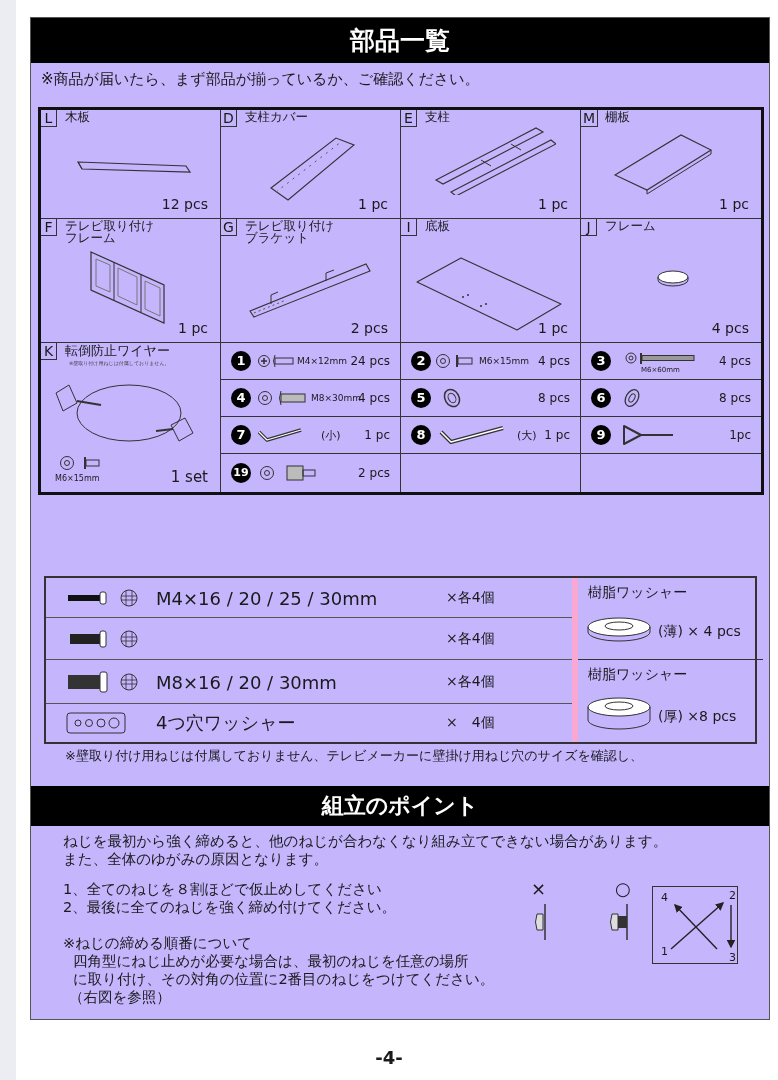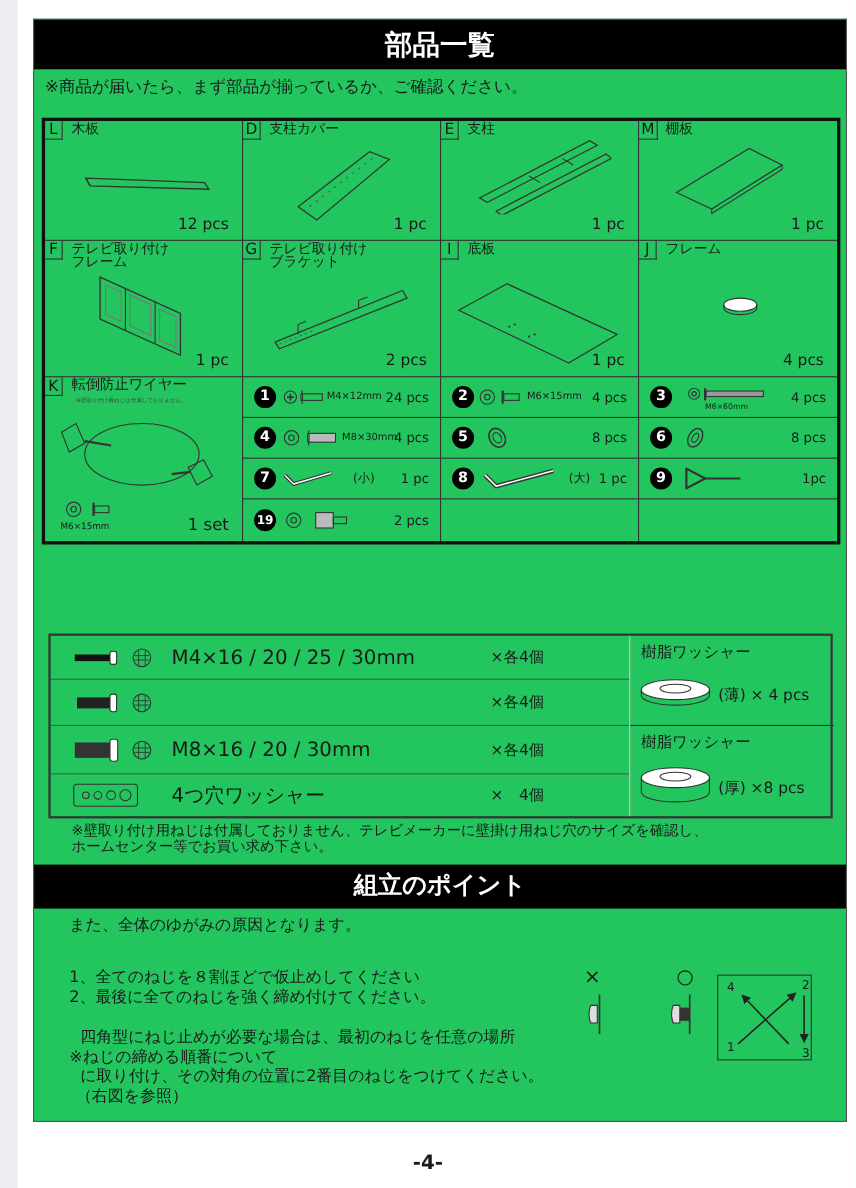--- a/index.html
+++ b/index.html
@@ -1,19 +1,19 @@
 <!DOCTYPE html>
 <html><head>
 <meta charset="utf-8">
 <style>
   * { box-sizing: border-box; margin: 0; padding: 0; }
   html, body { width: 778px; height: 1080px; background: #ffffff; overflow: hidden; }
   body { font-family: "DejaVu Sans", "Liberation Sans", sans-serif; color: #1a1a1a; position: relative; }
   .left-strip { position: absolute; left: 0; top: 0; width: 16px; height: 1080px; background: #ecedf2; }
-  .page { position: absolute; left: 30px; top: 17px; width: 740px; height: 1003px; border: 1px solid #555; background: #22c55e; }
+  .page { position: absolute; left: 30px; top: 17px; width: 740px; height: 1003px; border: 1px solid #555; background: #c4b5fd; }
   .banner { background: #000; color: #fff; text-align: center; font-weight: bold; }
   .banner1 { height: 45px; line-height: 45px; font-size: 25px; }
   .banner2 { position: absolute; left: 0; top: 505px; width: 738px; height: 45px; line-height: 45px; font-size: 22px; }
   .banner3 { position: absolute; left: 0; top: 768px; width: 738px; height: 40px; line-height: 40px; font-size: 22px; }
   .note-top { position: absolute; left: 10px; top: 52px; font-size: 15px; }
 
   
   .grid { position: absolute; left: 7px; top: 89px; width: 726px; height: 388px; border: 3px solid #111; }
   .cell { position: absolute; border-right: 1px solid #333; border-bottom: 1px solid #333; }
   .cell .tag { position: absolute; left: 0; top: 0; min-width: 16px; height: 17px; border-right: 1px solid #333; border-bottom: 1px solid #333; font-size: 14px; line-height: 17px; text-align: center; padding: 0 2px; }
@@ -27,21 +27,21 @@
   .hw svg { position: absolute; top: 50%; transform: translateY(-50%); }
 
   .note-mid { position: absolute; left: 0; width: 738px; top: 484px; font-size: 12px; text-align: center; }
 
   
   .tvtable { position: absolute; left: 13px; top: 558px; width: 713px; height: 168px; border: 2px solid #333; }
   .tvrow { position: absolute; left: 0; width: 526px; border-bottom: 1px solid #555; }
   .tvrow .label { position: absolute; left: 110px; top: 50%; transform: translateY(-50%); font-size: 18px; }
   .tvrow .count { position: absolute; left: 400px; top: 50%; transform: translateY(-50%); font-size: 14px; }
   .tvrow svg { position: absolute; top: 50%; transform: translateY(-50%); }
-  .washer-col { position: absolute; left: 526px; top: 0; width: 185px; height: 164px; border-left: 1px solid #f9a8d4; }
+  .washer-col { position: absolute; left: 526px; top: 0; width: 185px; height: 164px; border-left: 6px solid #f9a8d4; }
   .washer-box { position: absolute; left: 0; width: 185px; }
   .washer-box .wtitle { position: absolute; left: 10px; top: 6px; font-size: 14px; }
   .washer-box .wqty { position: absolute; left: 80px; font-size: 14px; }
   .washer-box svg { position: absolute; left: 8px; }
 
   .note-tv { position: absolute; left: 34px; top: 730px; font-size: 13px; line-height: 15px; }
 
   
   .assy-text { position: absolute; left: 32px; font-size: 14.5px; line-height: 18px; }
   .mark { position: absolute; font-size: 18px; }
@@ -334,35 +334,35 @@
             <ellipse cx="33" cy="10" rx="14" ry="4" fill="none" stroke="#333"></ellipse>
             <path d="M2 11 L2 24 A31 9 0 0 0 64 24 L64 11" fill="none" stroke="#333"></path>
           </svg>
         <span class="wqty" style="top:48px">(厚) ×8 pcs</span>
       </div>
     </div>
   </div>
 
   <div class="note-tv">
     <div>※壁取り付け用ねじは付属しておりません、テレビメーカーに壁掛け用ねじ穴のサイズを確認し、</div>
-    <div>ホームセンター等でお買い求め下さい。</div>
   </div>
 
   <div class="banner banner3">組立のポイント</div>
 
   <div class="assy-text" style="top:814px;">
+    <div>ねじを最初から強く締めると、他のねじが合わなくなり組み立てできない場合があります。</div>
     <div>また、全体のゆがみの原因となります。</div>
   </div>
   <div class="assy-text" style="top:862px;">
     <div>1、全てのねじを８割ほどで仮止めしてください</div>
     <div>2、最後に全てのねじを強く締め付けてください。</div>
   </div>
   <div class="assy-text" style="top:916px;">
+    <div>※ねじの締める順番について</div>
     <div style="padding-left:10px">四角型にねじ止めが必要な場合は、最初のねじを任意の場所</div>
-    <div>※ねじの締める順番について</div>
     <div style="padding-left:10px">に取り付け、その対角の位置に2番目のねじをつけてください。</div>
     <div style="padding-left:6px">（右図を参照）</div>
   </div>
 
   <span class="mark" style="left:500px;top:860px;">×</span>
   <svg style="position:absolute;left:500px;top:884px" width="20" height="40" viewBox="0 0 20 40">
       <path d="M14 2 V38" stroke="#333" stroke-width="1.5"></path>
       <path d="M12 12 L6 12 Q3 20 6 28 L12 28 Z" fill="#ddd" stroke="#333"></path>
     </svg>
   <span class="mark" style="left:584px;top:860px;">○</span>

